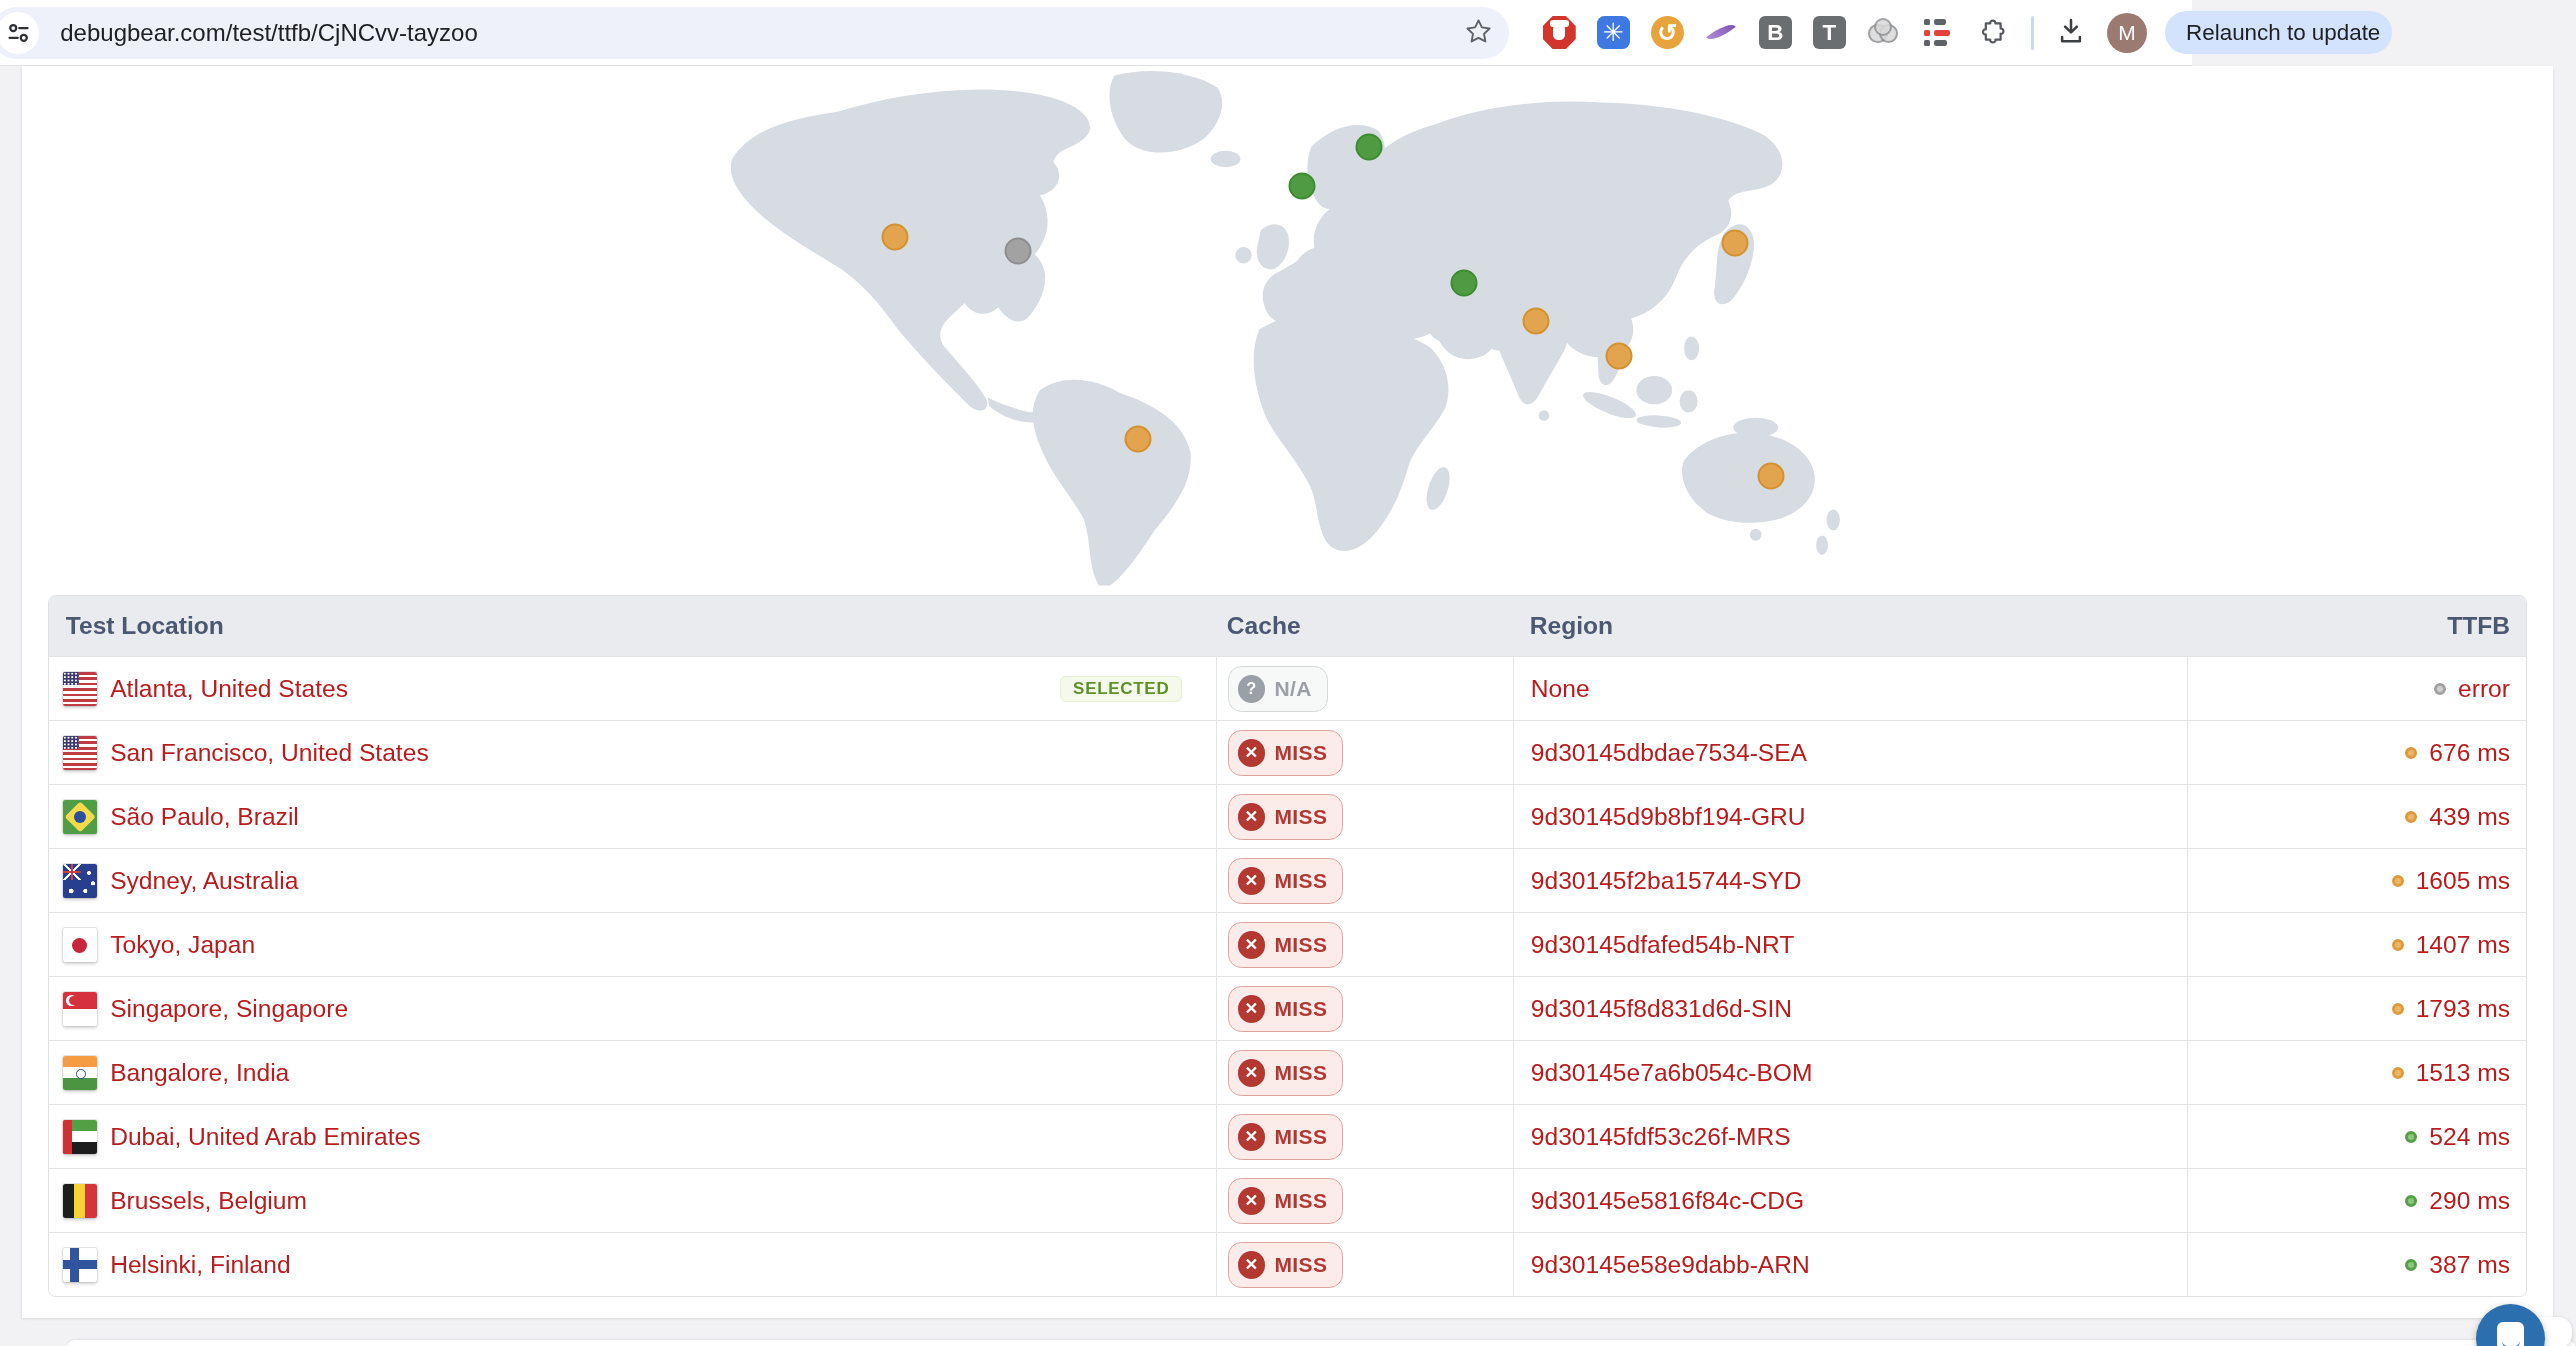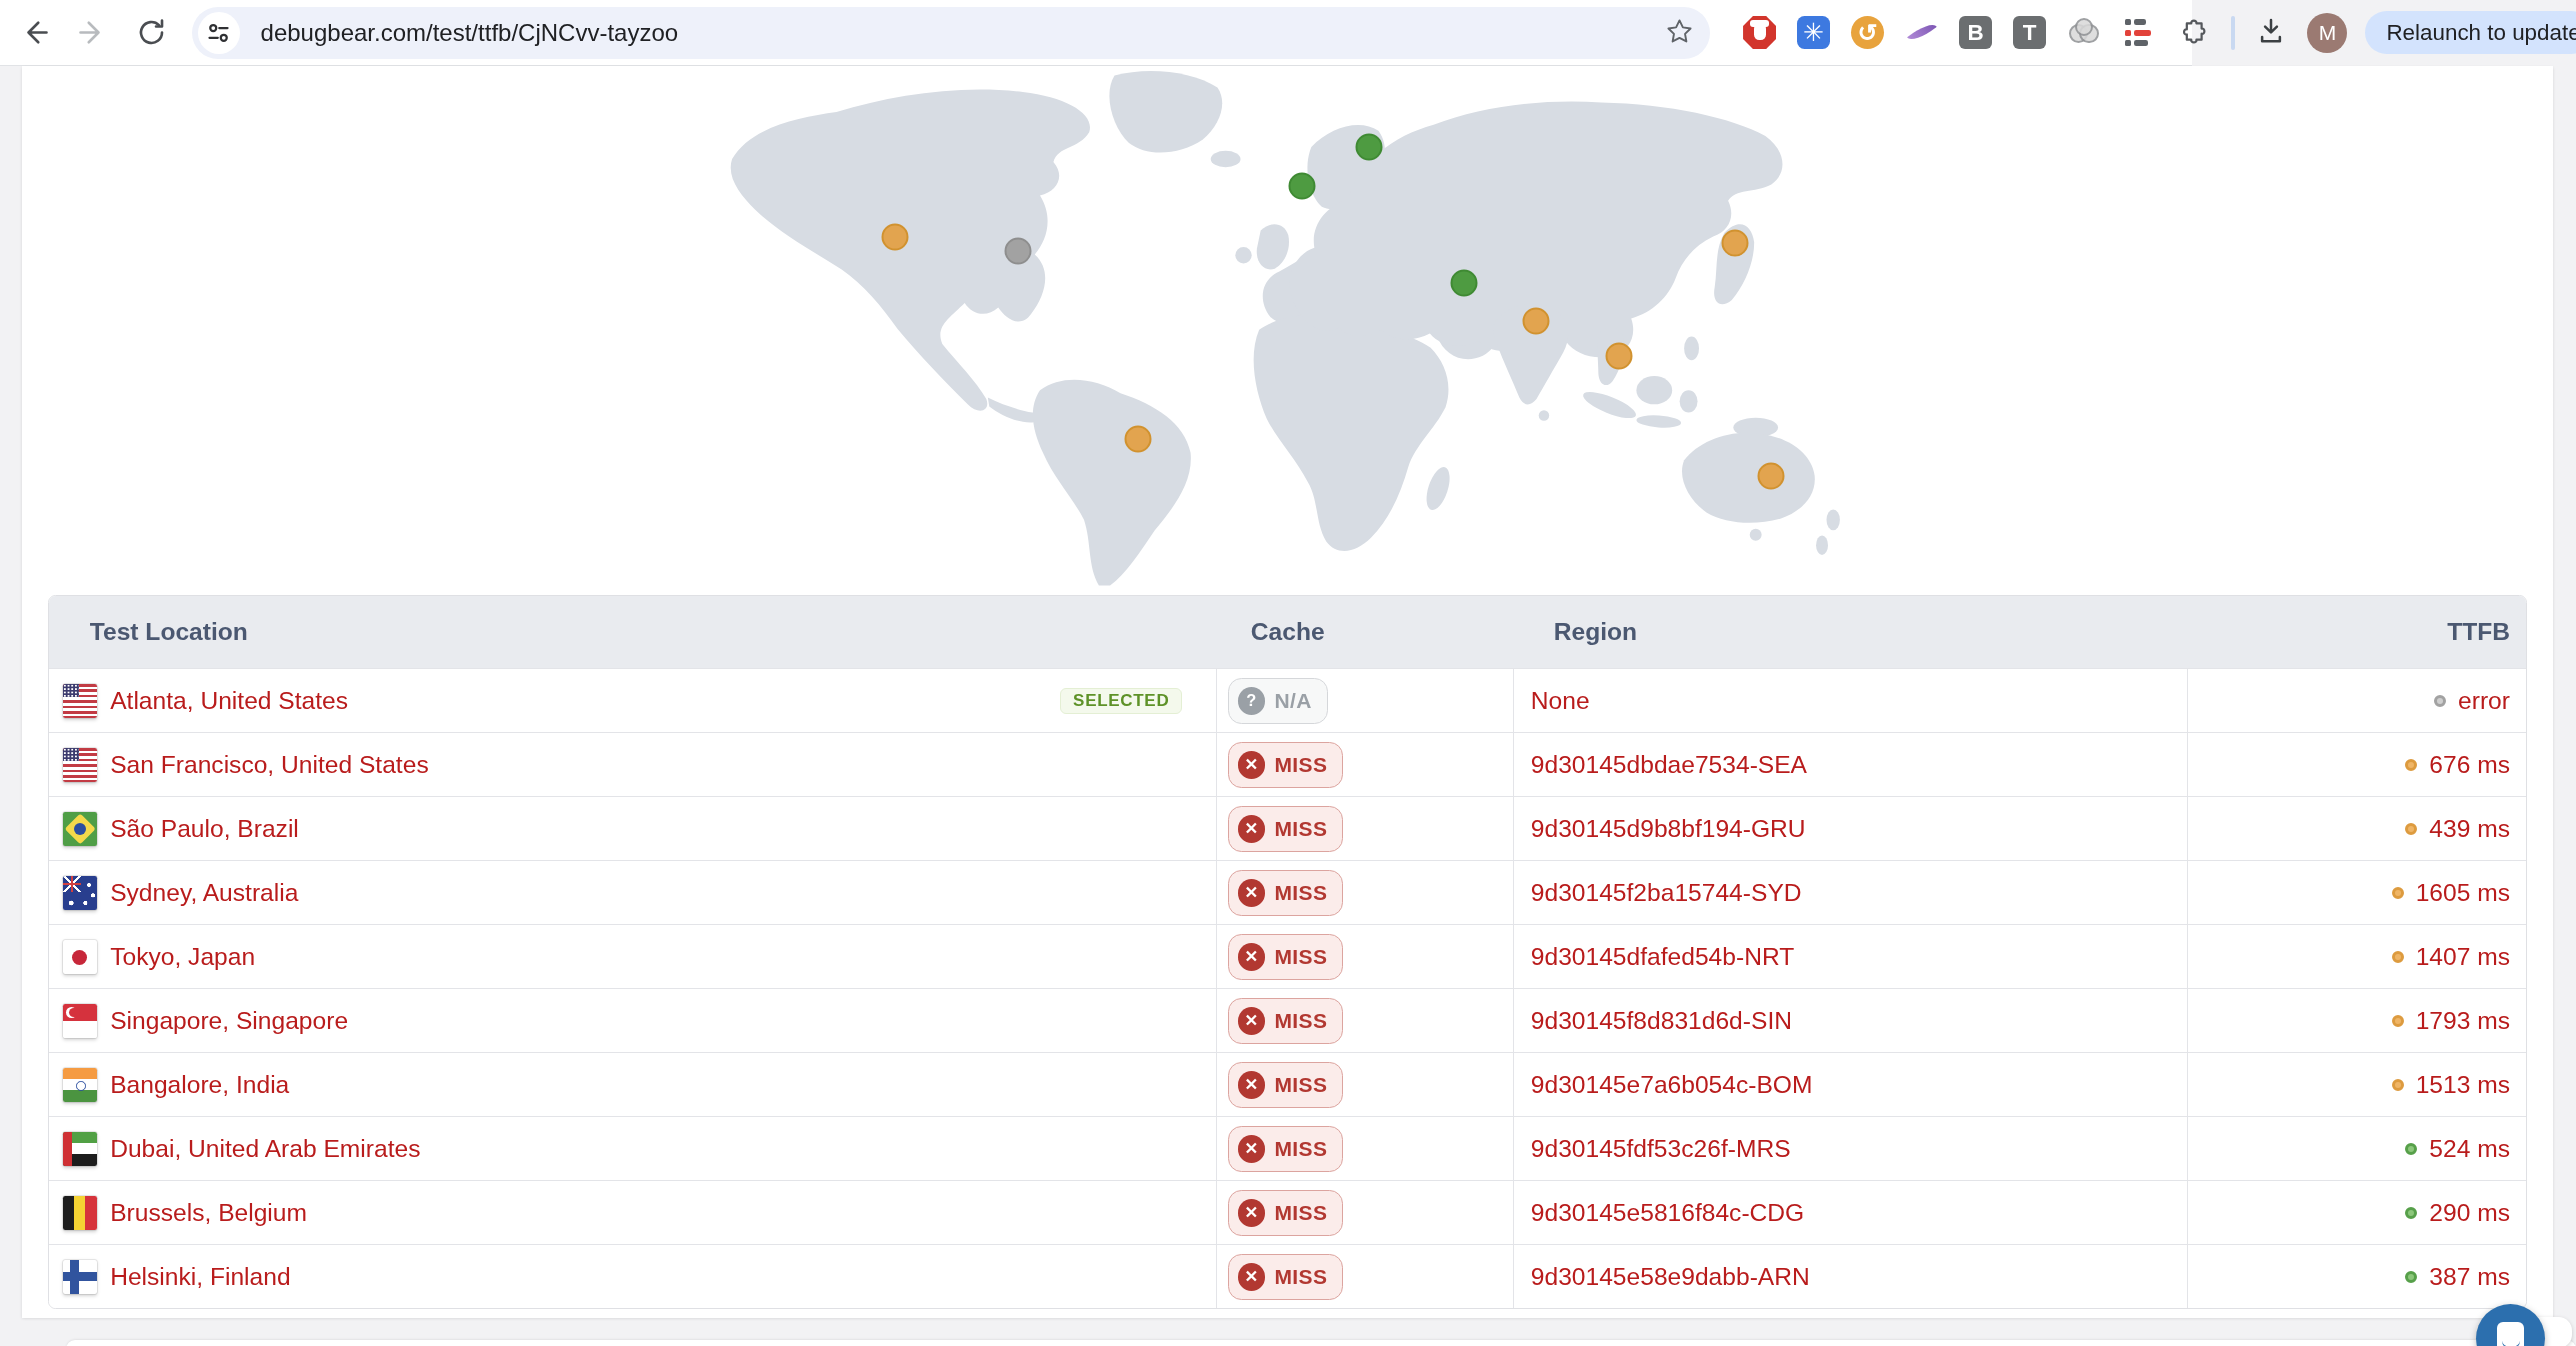--- a/index.html
+++ b/index.html
@@ -2,21 +2,21 @@
 <html style="font-size:12px"><head>
 <meta charset="utf-8">
 <style>
   * { margin:0; padding:0; box-sizing:border-box; }
   html,body { width:2576px; height:1346px; overflow:hidden;
     font-family:"Liberation Sans", sans-serif; background:#f2f2f4; }
 
   
   .toolbar { position:absolute; left:0; top:0; width:2192px; height:66px;
     background:#ffffff; border-bottom:1.5px solid #e1e3e6;
-    display:flex; align-items:center; }
+    display:flex; align-items:center;justify-content:center; }
   .nav-btn { width:48px; height:48px; margin-left:10.4px; border-radius:50%;
     display:flex; align-items:center; justify-content:center; flex:none; }
   .omnibox { margin-left:16.4px; height:52px; width:1518px; background:#eef1fa;
     border-radius:26px; display:flex; align-items:center; flex:none; }
   .site-info { width:42px; height:42px; background:#ffffff; border-radius:50%;
     margin-left:6px; display:flex; align-items:center; justify-content:center; flex:none; }
   .url-text { margin-left:21px; font-size:24px; color:#202124; flex:1 1 auto;
     white-space:nowrap; overflow:hidden; }
   .star-btn { margin-right:15px; flex:none; }
   .ext-row { display:flex; align-items:center; gap:20px; margin-left:33px; flex:none; }
@@ -64,22 +64,22 @@
   .map-wrap { position:relative; width:1163px; height:522px; margin:5.2px auto 0; }
   .map-wrap svg { position:absolute; left:0; top:0; }
   .map-dot { position:absolute; width:27px; height:27px; border-radius:50%;
     transform:translate(-50%,-50%); }
   .map-dot.orange { background:#e2a44f; border:2.2px solid #d1922f; }
   .map-dot.green  { background:#4e9b41; border:2.2px solid #3f8a33; }
   .map-dot.gray   { background:#a2a2a2; border:2.2px solid #8e8e8e; }
 
   
   .table-box { margin:2.2px 26px 0; border:1.5px solid #dfe0e4; border-radius:7.5px; overflow:hidden; }
-  .t-head { display:flex; background:#e9ebef; height:72px; align-items:center;
-    color:#4b5871; font-size:24.6px; font-weight:700;padding-left:24px; }
+  .t-head { display:flex; background:#e9ebef; height:60px; align-items:center;
+    color:#4b5871; font-size:24.6px; font-weight:700; }
   .t-row { display:flex; height:64px; align-items:stretch; border-top:1.5px solid #e3e4e8; background:#fff; }
   .cell { display:flex; align-items:center; }
   .c-loc   { width:1167px; padding-left:13.4px; position:relative; }
   .c-cache { width:297px;  padding-left:10.4px; border-left:1.5px solid #e3e4e8; }
   .c-region{ width:674px;  padding-left:16.4px; border-left:1.5px solid #e3e4e8; }
   .c-ttfb  { flex:1; padding-right:16.4px; border-left:1.5px solid #e3e4e8; justify-content:flex-end; gap:12px; }
   .t-head .c-cache,.t-head .c-region,.t-head .c-ttfb { border-left:none; }
   .t-head .c-loc { padding-left:16.4px; }
   .loc-text,.region-tx,.ttfb-tx { font-size:24.6px; color:#b91c1c; }
   .sel-badge { position:absolute; right:34px; top:50%; transform:translateY(-50%);

